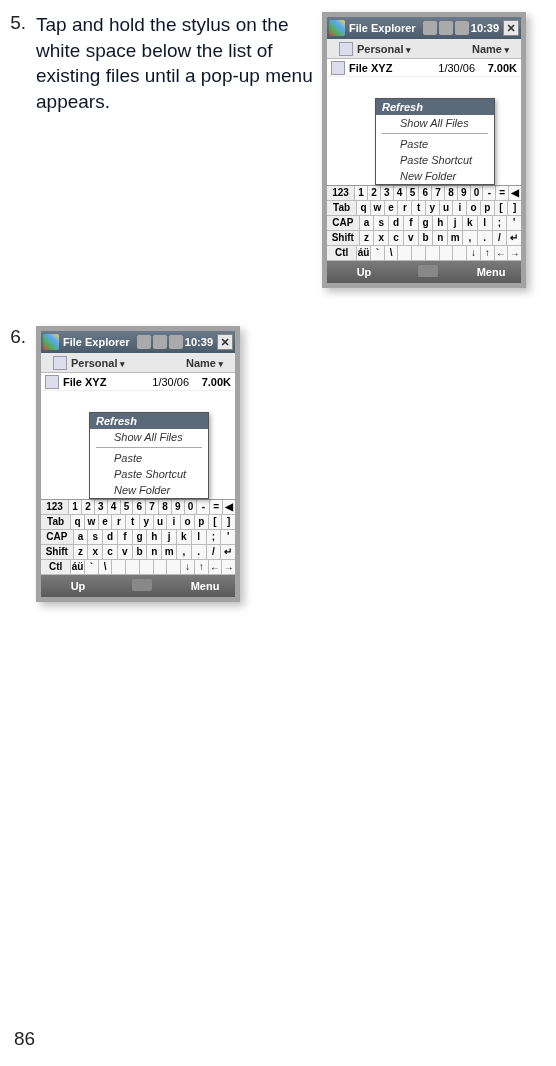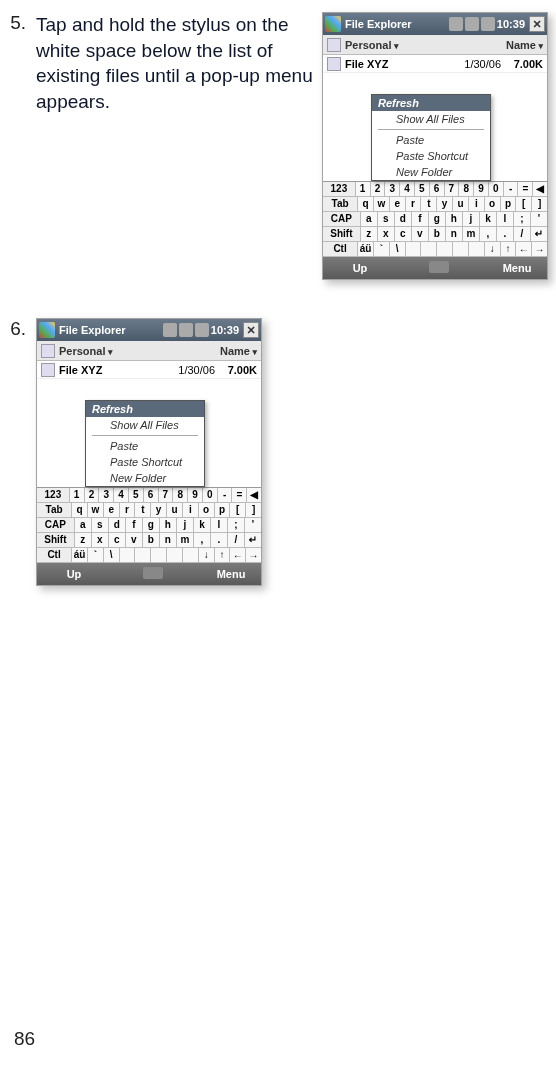--- a/index.html
+++ b/index.html
@@ -31,22 +31,22 @@
       color: #0f172a;
       line-height: 1.35;
       padding-right: 8px;
     }
     .step-text em { font-style: italic; }
     .shot-wrap {
       width: 226px;
       flex-shrink: 0;
     }
     .shot {
-      width: 226px;
-      border: 1px solid #a3a3a3;
+      width: 204px;
+      border: 5px solid #a3a3a3;
       background: #fff;
       box-shadow: 4px 4px 8px rgba(0,0,0,0.25);
       position: relative;
     }
     .titlebar {
       height: 22px;
       background: linear-gradient(#6a7a8a, #4a5a6a);
       display: flex;
       align-items: center;
       padding: 0 2px;
@@ -71,21 +71,21 @@
       line-height: 14px;
       text-align: center;
       margin-left: 2px;
     }
     .subbar {
       height: 20px;
       background: #e8e8e8;
       border-bottom: 1px solid #bbb;
       display:flex;
       align-items:center;
-      padding:0 4px;
+      padding:0 12px;
       font-size:11px;
       font-weight:bold;
       color:#333;
     }
     .subbar .grow { flex:1; }
     .drop::after { content:" ▾"; font-size:9px; }
     .filerow {
       height: 18px;
       display:flex;
       align-items:center;

